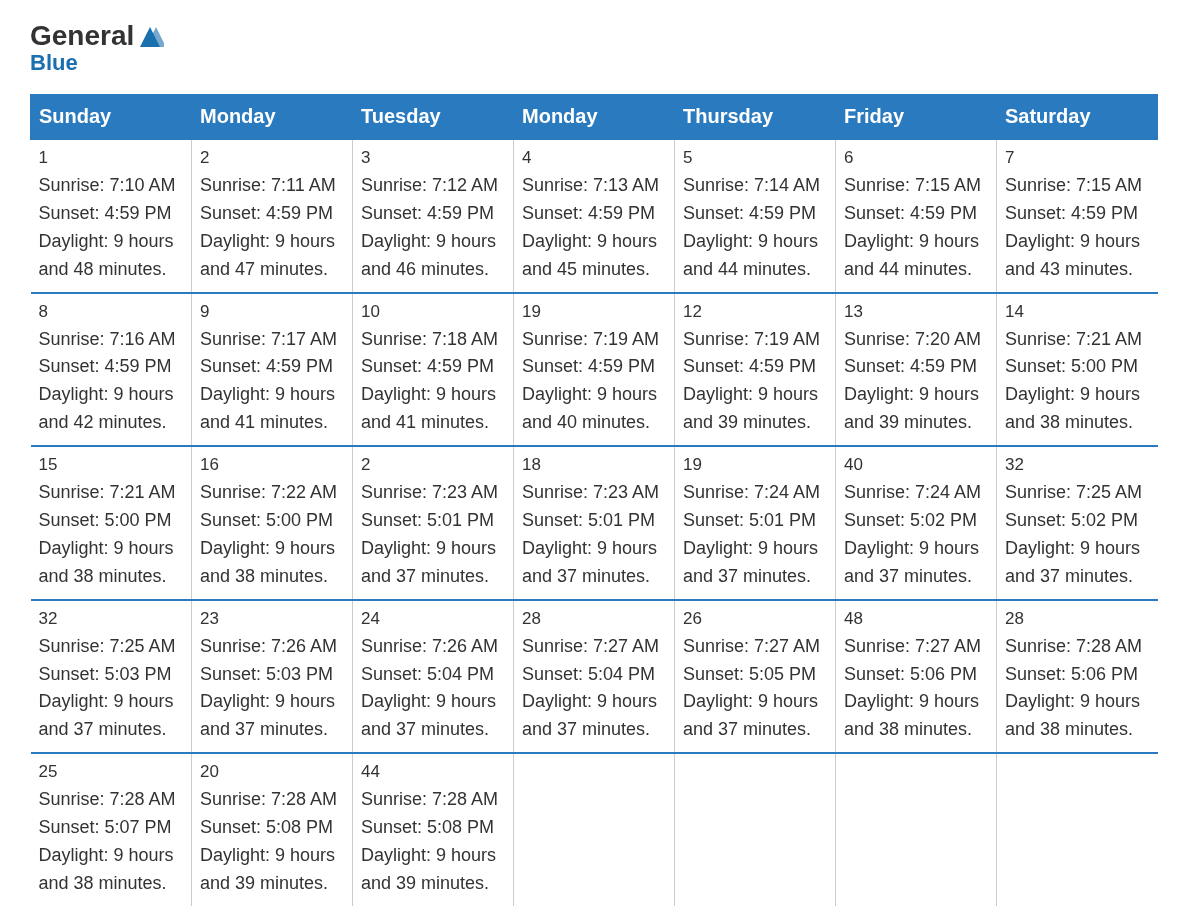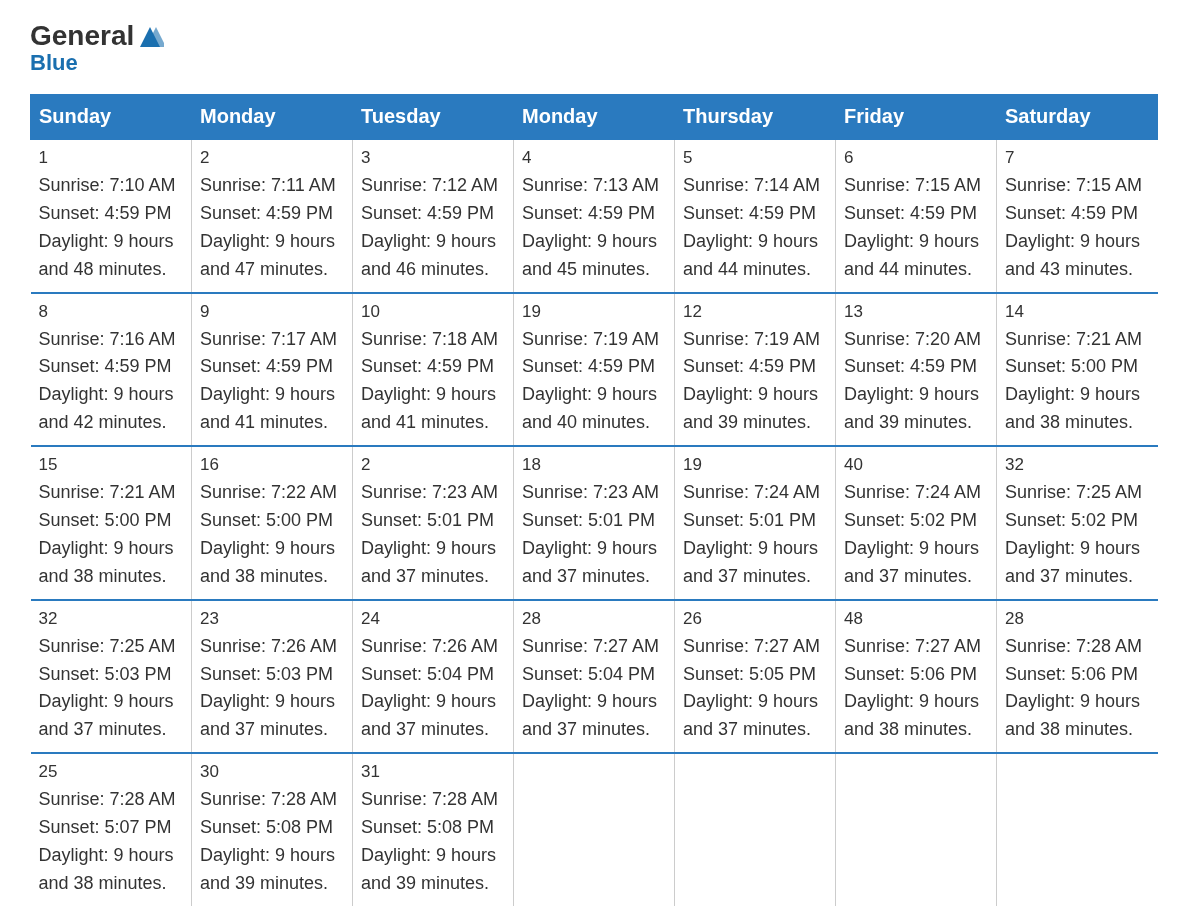--- a/index.html
+++ b/index.html
@@ -243,25 +243,25 @@
           <span class="day-number">28</span>
 <div class="day-info">Sunrise: 7:28 AM<br>Sunset: 5:06 PM<br>Daylight: 9 hours<br>and 38 minutes.</div>
         </td>
       </tr>
       <tr>
         <td>
           <span class="day-number">25</span>
 <div class="day-info">Sunrise: 7:28 AM<br>Sunset: 5:07 PM<br>Daylight: 9 hours<br>and 38 minutes.</div>
         </td>
         <td>
-          <span class="day-number">30</span>
+          <span class="day-number">20</span>
 <div class="day-info">Sunrise: 7:28 AM<br>Sunset: 5:08 PM<br>Daylight: 9 hours<br>and 39 minutes.</div>
         </td>
         <td>
-          <span class="day-number">31</span>
+          <span class="day-number">44</span>
 <div class="day-info">Sunrise: 7:28 AM<br>Sunset: 5:08 PM<br>Daylight: 9 hours<br>and 39 minutes.</div>
         </td>
         <td class="empty-cell"></td>
         <td class="empty-cell"></td>
         <td class="empty-cell"></td>
         <td class="empty-cell"></td>
       </tr>
     </tbody>
 </table>
 

